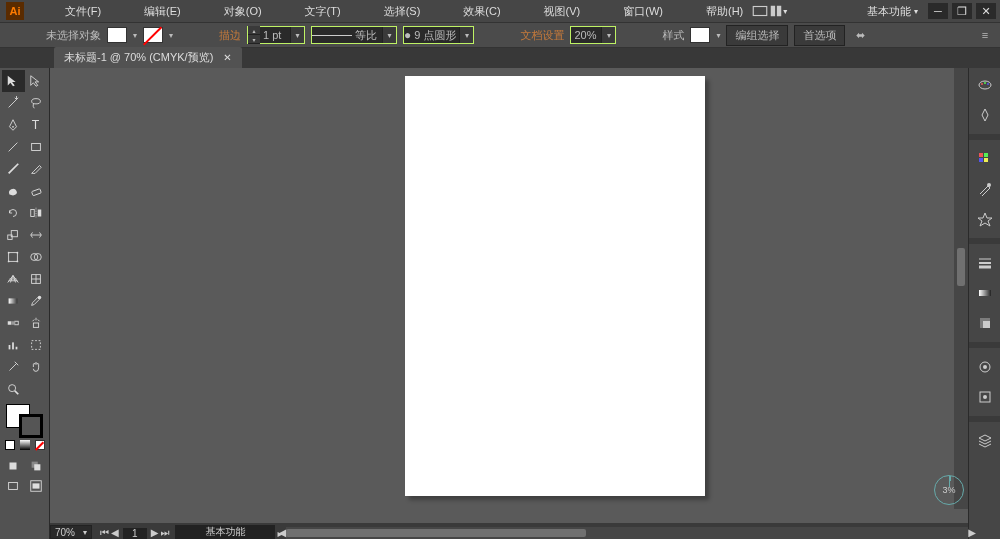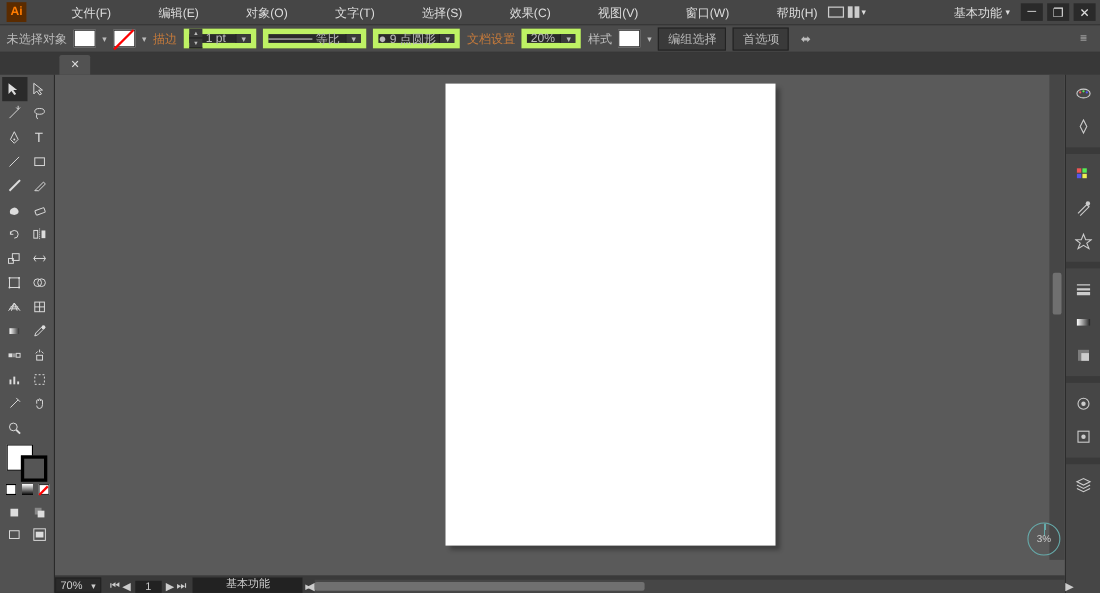--- a/index.html
+++ b/index.html
@@ -9,25 +9,25 @@
 .ai-logo { width: 18px; height: 18px; background: #5a2b00; color: #ff7c00; display: flex; align-items: center; justify-content: center; font-weight: bold; font-size: 11px; margin: 0 6px; }
 .menu-item { padding: 0 8px; cursor: pointer; margin-left: 27px; }
 .menu-spacer { flex: 1; }
 .menubar-right { display: flex; align-items: center; gap: 4px; padding-right: 4px; }
 .workspace-btn { padding: 0 6px; display: flex; align-items: center; gap: 3px; }
 .win-btn { width: 20px; height: 16px; background: #2a2a2a; display: flex; align-items: center; justify-content: center; cursor: pointer; }
 .icon-btn { width: 18px; height: 16px; display: flex; align-items: center; justify-content: center; }
 .chev-down { font-size: 8px; }
 
 .control-bar { height: 26px; background: #4b4b4b; border-top: 1px solid #333; border-bottom: 1px solid #333; display: flex; align-items: center; padding: 0 6px; gap: 6px; color: #bbb; font-size: 11px; }
-.control-bar .label { white-space: nowrap; }
+.control-bar .label { white-space: nowrap; margin-left: 40px; }
 .swatch { width: 20px; height: 16px; border: 1px solid #333; }
 .none-swatch { width: 20px; height: 16px; border: 1px solid #333; position: relative; background: #fff; }
 .none-swatch:after { content: ""; position: absolute; width: 140%; height: 2px; background: red; top: 50%; left: -20%; transform: rotate(-45deg); }
-.cb-dd { display: flex; align-items: center; border: 5px solid #bef264; background: #2a2a2a; height: 18px; }
+.cb-dd { display: flex; align-items: center; border: 1px solid #bef264; background: #2a2a2a; height: 18px; }
 .cb-dd .val { padding: 0 3px; min-width: 30px; }
 .cb-arrow { width: 14px; display: flex; align-items: center; justify-content: center; font-size: 8px; background: #3a3a3a; height: 100%; border-left: 1px solid #222; }
 .cb-spinner { width: 12px; display: flex; flex-direction: column; background: #3a3a3a; height: 18px; }
 .cb-spinner div { flex: 1; font-size: 6px; display: flex; align-items: center; justify-content: center; border-bottom: 1px solid #222; }
 .line-sample { width: 40px; height: 1px; background: #ccc; }
 .orange { color: #c57a3b; }
 .btn-dark { padding: 2px 8px; background: #3a3a3a; border: 1px solid #222; cursor: pointer; }
 .opts-icon { width: 18px; height: 18px; display: flex; align-items: center; justify-content: center; cursor: pointer; }
 
 .tab-strip { height: 20px; background: #383838; display: flex; align-items: flex-end; padding-left: 54px; }
@@ -145,20 +145,21 @@
   <span class="chev-down">▾</span>
   <div class="btn-dark">编组选择</div>
   <div class="btn-dark">首选项</div>
   <div class="opts-icon">⬌</div>
   <div style="flex:1"></div>
   <div class="opts-icon">≡</div>
 </div>
 
 <div class="tab-strip">
   <div class="tab">
+    <span>未标题-1 @ 70% (CMYK/预览)</span>
     <span class="close">✕</span>
   </div>
 </div>
 
 <div class="main">
 
   <div class="toolbox">
     <div class="tool-grid">
       <div class="tool-cell sel">
           <svg viewBox="0 0 16 16">

